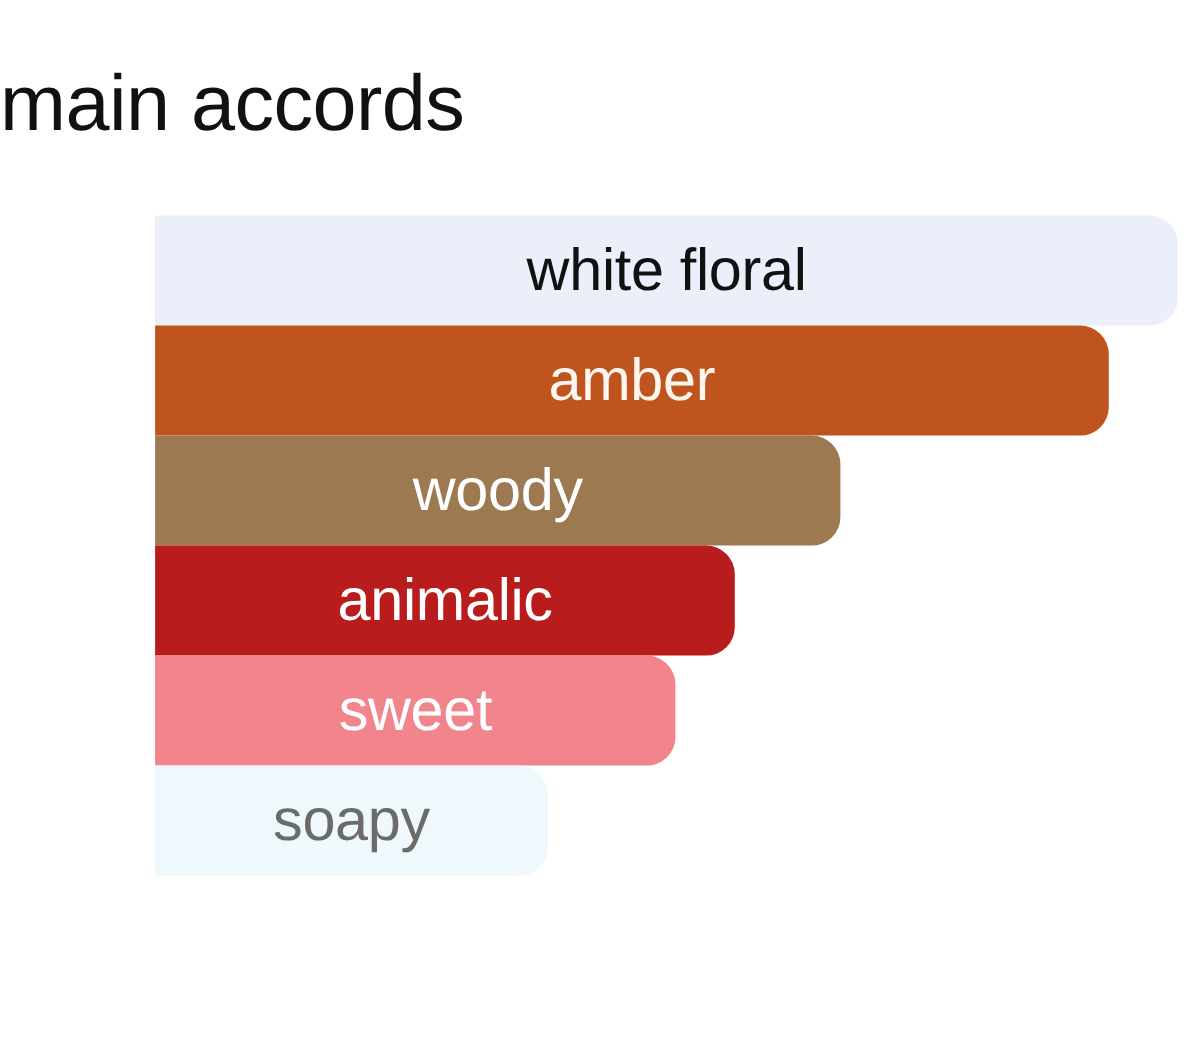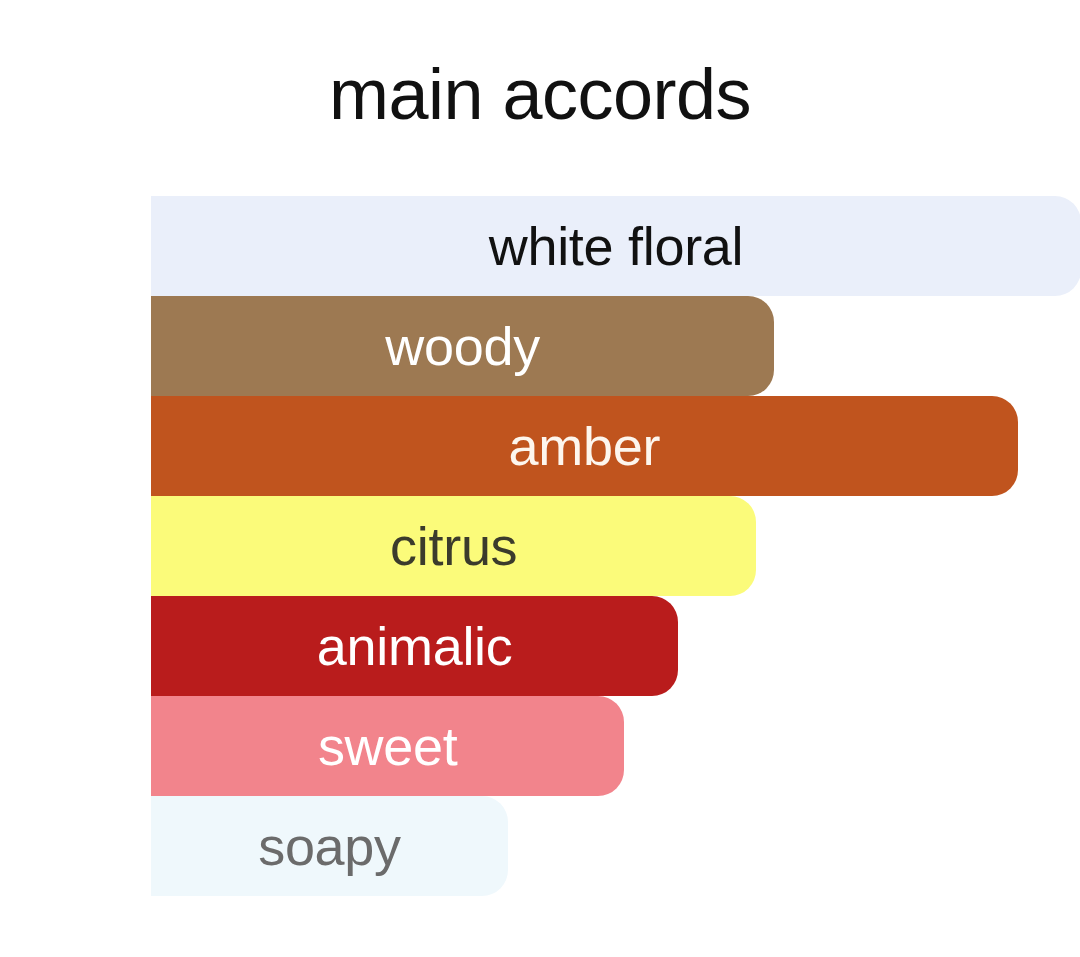--- a/index.html
+++ b/index.html
@@ -20,33 +20,32 @@
     height: 957px;
     background: #ffffff;
     box-sizing: border-box;
   }
 
   #chart-title {
     position: absolute;
     top: 58px;
     left: 0;
     width: 1080px;
-    text-align: center;
     font-size: 72px;
     font-weight: 400;
     line-height: 1;
     color: #111111;
     letter-spacing: -0.5px;
     white-space: nowrap;
   }
 
   #accord-bars {
     position: absolute;
     top: 196px;
-    left: 125px;
+    left: 115px;
     width: 930px;
     padding-left: 26px;
   }
 
   .accord-bar {
     position: relative;
     height: 100px;
     border-top-right-radius: 26px;
     border-bottom-right-radius: 26px;
     border-top-left-radius: 0;
@@ -71,28 +70,25 @@
 <body>
 
 <div id="accords-widget">
 
   <div id="chart-title">main accords</div>
 
   <div id="accord-bars">
       <div class="accord-bar" style="width: 930px; background: rgb(234, 239, 250);">
         <span class="accord-label" style="color: rgb(17, 17, 17);">white floral</span>
       </div>
-      <div class="accord-bar" style="width: 623.1px; background: rgb(157, 121, 82);">
-        <span class="accord-label" style="color: rgb(255, 255, 255);">woody</span>
-      </div>
       <div class="accord-bar" style="width: 866.76px; background: rgb(192, 84, 30);">
         <span class="accord-label" style="color: rgb(253, 246, 238);">amber</span>
       </div>
-      <div class="accord-bar" style="width: 605.43px; background: rgb(251, 251, 122);">
-        <span class="accord-label" style="color: rgb(59, 59, 44);">citrus</span>
+      <div class="accord-bar" style="width: 623.1px; background: rgb(157, 121, 82);">
+        <span class="accord-label" style="color: rgb(255, 255, 255);">woody</span>
       </div>
       <div class="accord-bar" style="width: 527.31px; background: #b91c1c;">
         <span class="accord-label" style="color: rgb(255, 255, 255);">animalic</span>
       </div>
       <div class="accord-bar" style="width: 473.37px; background: rgb(242, 132, 140); justify-content: center;">
         <span class="accord-label" style="color: rgb(255, 255, 255);">sweet</span>
       </div>
       <div class="accord-bar" style="width: 357px; background: rgb(239, 248, 252);">
         <span class="accord-label" style="color: rgb(107, 107, 107);">soapy</span>
       </div>

